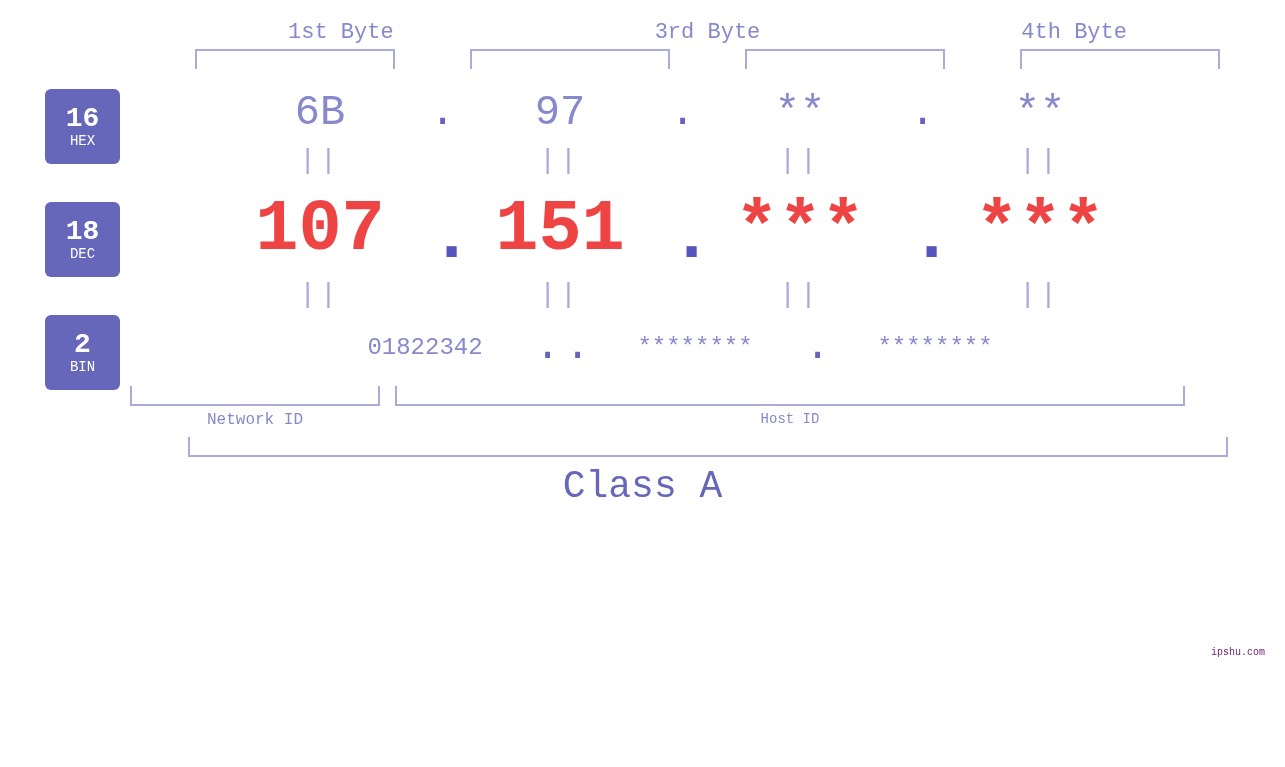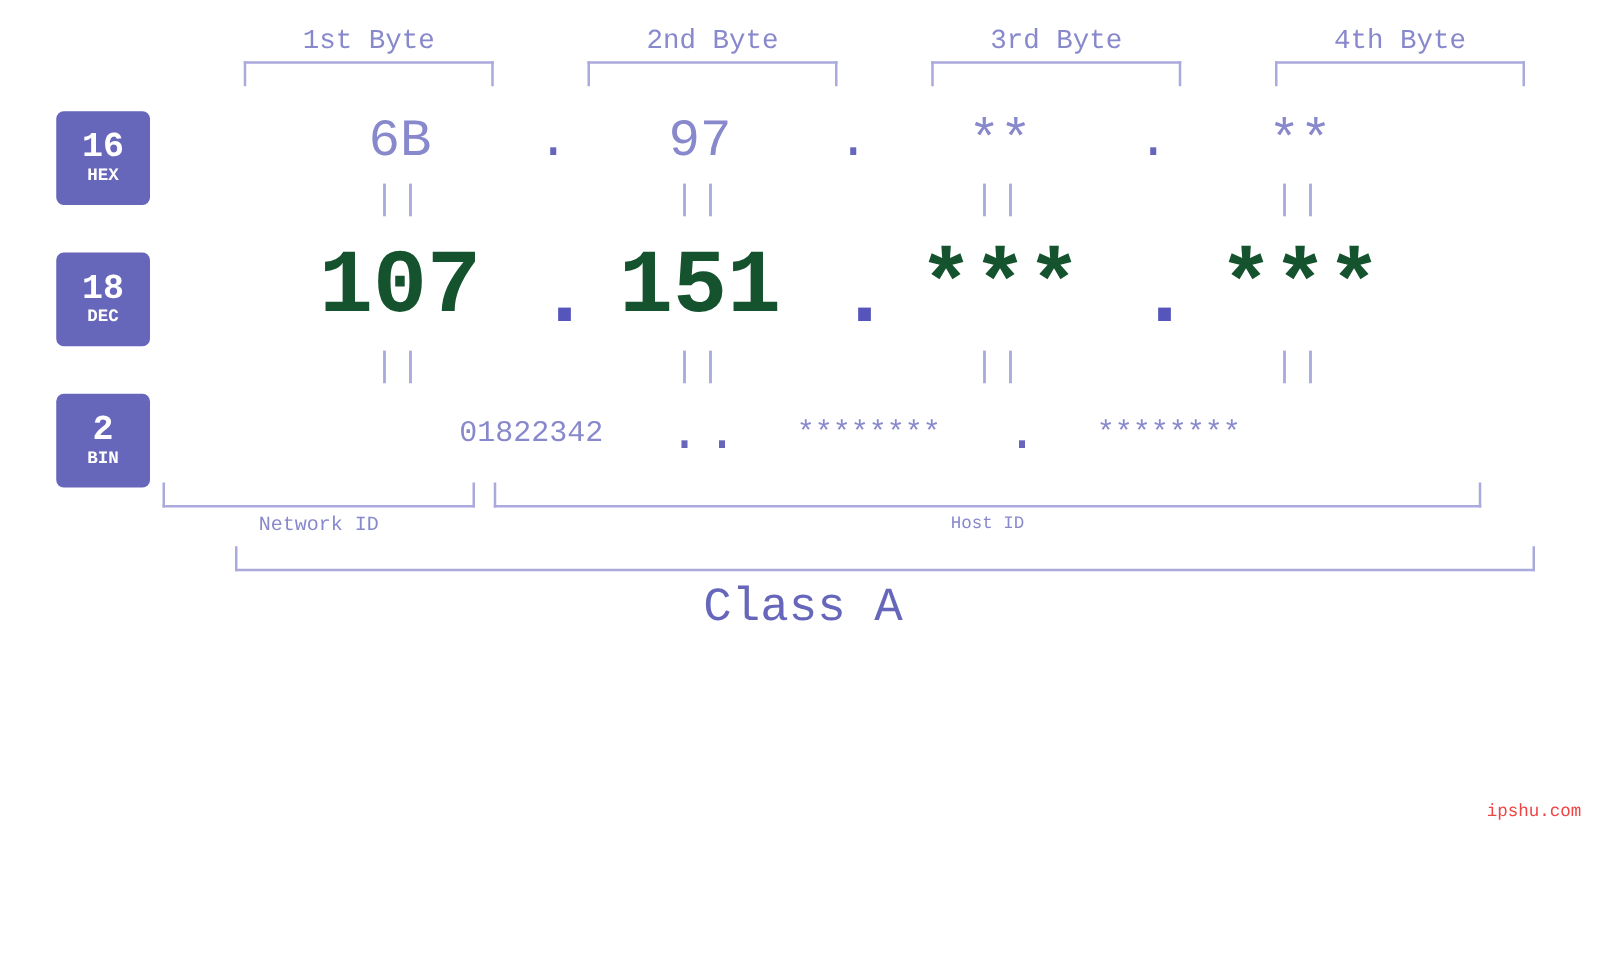--- a/index.html
+++ b/index.html
@@ -78,21 +78,21 @@
     }
 
     .badge-num {
       font-size: 28px;
       font-weight: bold;
       line-height: 1;
     }
 
     .badge-label {
       font-size: 14px;
-      font-weight: bold;
+      font-weight: normal;
     }
 
     
     .hex-val {
       font-size: 42px;
       color: #8888cc;
       font-family: 'Courier New', Courier, monospace;
     }
 
     
@@ -100,21 +100,21 @@
       font-size: 28px;
       color: #aaaadd;
       font-family: 'Courier New', Courier, monospace;
       letter-spacing: 4px;
     }
 
     
     .dec-val {
       font-size: 72px;
       font-weight: bold;
-      color: #14532d;
+      color: #ef4444;
       font-family: 'Courier New', Courier, monospace;
     }
 
     
     .dot-small {
       font-size: 42px;
       color: #6666bb;
       margin: 0 5px;
       flex-shrink: 0;
     }
@@ -142,22 +142,22 @@
       color: #6666bb;
       font-size: 38px;
       font-family: 'Courier New', Courier, monospace;
       margin-top: 8px;
     }
 
     .watermark {
       position: absolute;
       bottom: 15px;
       right: 20px;
-      color: #ef4444;
-      font-size: 14px;
+      color: #701a75;
+      font-size: 10px;
       font-family: 'Courier New', Courier, monospace;
     }
 
     .rows-wrapper {
       display: flex;
       flex-direction: column;
       width: 1100px;
       margin-left: 10px;
     }
 
@@ -179,21 +179,20 @@
       text-align: center;
     }
   </style>
 </head>
 <body>
 
 <div class="main-container">
 
   <div class="byte-headers">
     <div class="byte-label">1st Byte</div>
-    <div class="byte-label">2nd Byte</div>
     <div class="byte-label">3rd Byte</div>
     <div class="byte-label">4th Byte</div>
   </div>
 
   <div class="top-brackets">
     <div class="bracket-top"></div>
     <div class="bracket-top"></div>
     <div class="bracket-top"></div>
     <div class="bracket-top"></div>
   </div>

